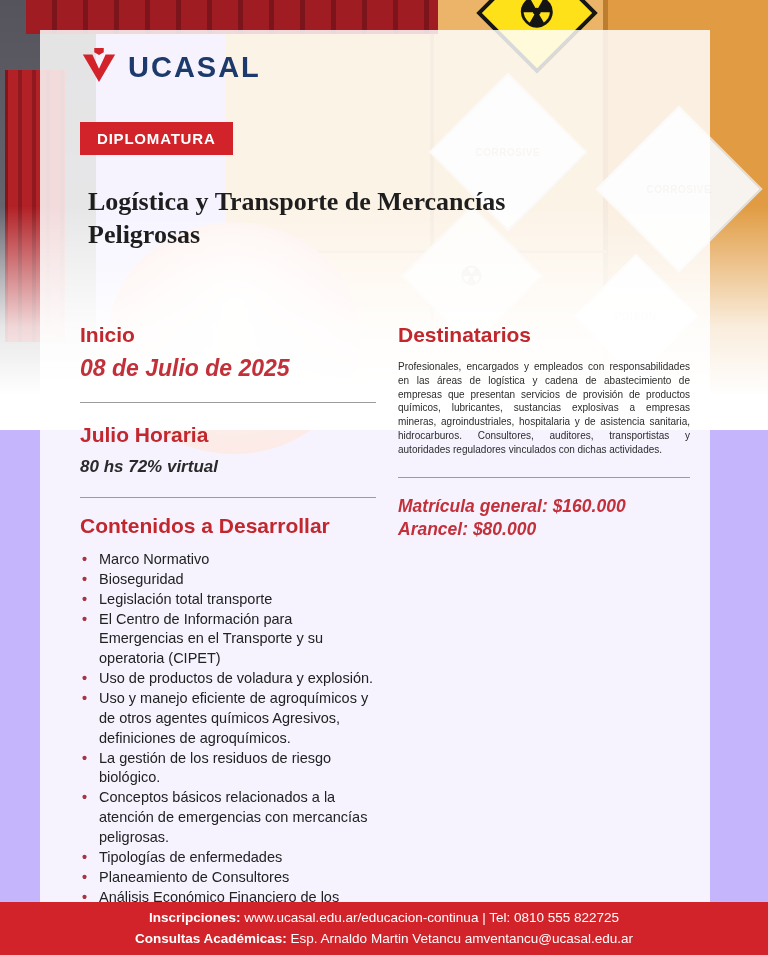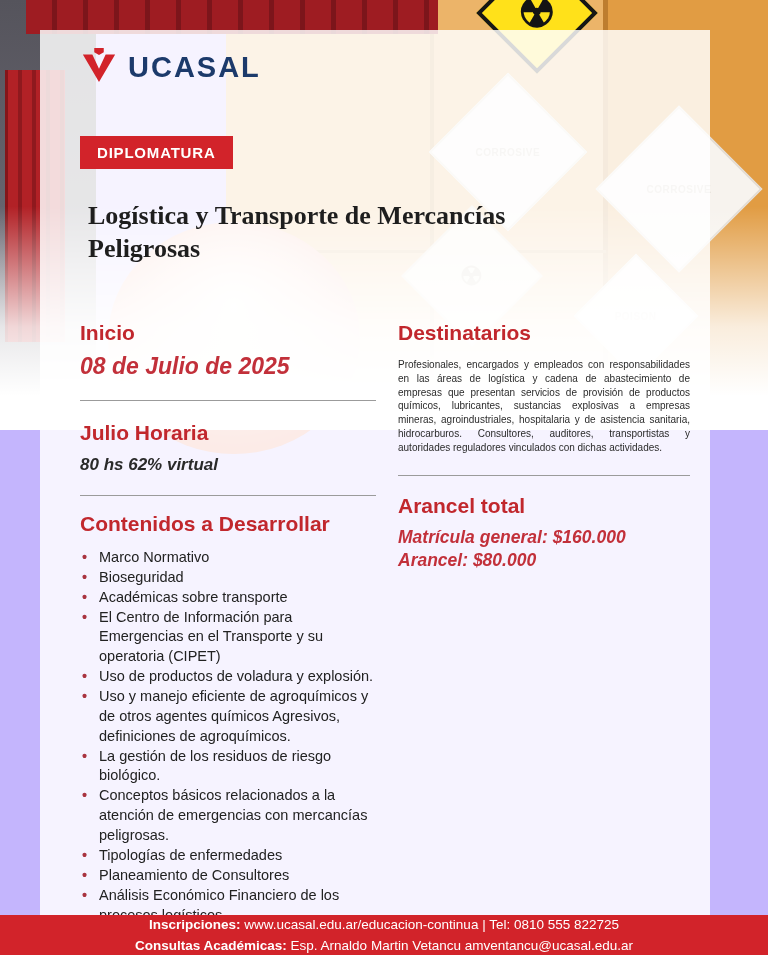--- a/index.html
+++ b/index.html
@@ -66,32 +66,32 @@
     z-index: 1;
   }
   .card-inner { padding: 14px 20px 0 40px; }
 
   .logo-row { display: flex; align-items: center; gap: 10px; margin-top: 2px; }
   .logo-text {
     color: #1c3a6b; font-size: 29px; font-weight: bold; letter-spacing: 2px;
   }
 
   .badge {
-    display: inline-block; margin-top: 48px;
+    display: inline-block; margin-top: 34px;
     background: #d2232a; color: #ffffff;
     font-size: 15px; font-weight: bold; letter-spacing: .8px;
     padding: 8px 17px;
   }
 
   .title {
     margin: 30px 0 0 8px; max-width: 530px;
     font-size: 26px; line-height: 1.27; font-weight: bold; color: #1e1e1e; font-family: Liberation Serif, serif;
   }
 
-  .columns { display: flex; gap: 22px; margin-top: 56px; }
+  .columns { display: flex; gap: 22px; margin-top: 72px; }
   .col-left { flex: 0 0 296px; }
   .col-right { flex: 1; min-width: 0; }
 
   h2 { margin: 0; font-size: 21px; font-weight: bold; color: #c1272d; }
 
   .rule { border: none; border-top: 1px solid #9b9b9b; margin: 20px 0 0 0; }
 
   .date {
     margin: 8px 0 0 0; font-size: 23px; font-style: italic; color: #c2303a; font-weight: bold;
   }
@@ -117,21 +117,21 @@
   }
   .col-right section.arancel { margin-top: 18px; }
   .price {
     margin: 9px 0 0 0; font-size: 17.5px; font-style: italic; font-weight: bold; color: #c2303a;
     line-height: 1.25;
   }
   .price + .price { margin-top: 2px; }
 
   
   .footer {
-    position: absolute; left: 0; right: 0; bottom: 0; height: 40px;
+    position: absolute; left: 0; right: 0; bottom: 0; height: 53px;
     background: #d2232a; z-index: 2;
     display: flex; flex-direction: column; align-items: center; justify-content: center;
     gap: 3px;
   }
   .footer p { margin: 0; color: #ffffff; font-size: 13.5px; line-height: 1.3; }
   .footer strong { font-weight: bold; }
 </style>
 </head>
 <body>
 
@@ -187,50 +187,49 @@
       <div class="columns">
 
         <div class="col col-left">
           <section>
             <h2>Inicio</h2>
             <p class="date">08 de Julio de 2025</p>
           </section>
           <hr class="rule">
           <section class="mid">
             <h2>Julio Horaria</h2>
-            <p class="hours">80 hs 62% virtual</p>
+            <p class="hours">80 hs 72% virtual</p>
           </section>
           <hr class="rule">
           <section class="contenidos">
             <h2>Contenidos a Desarrollar</h2>
             <ul class="topics">
               <li>Marco Normativo</li>
               <li>Bioseguridad</li>
-              <li>Académicas sobre transporte</li>
+              <li>Legislación total transporte</li>
               <li>El Centro de Información para Emergencias en el Transporte y su operatoria (CIPET)</li>
               <li>Uso de productos de voladura y explosión.</li>
               <li>Uso y manejo eficiente de agroquímicos y de otros agentes químicos Agresivos, definiciones de agroquímicos.</li>
               <li>La gestión de los residuos de riesgo biológico.</li>
               <li>Conceptos básicos relacionados a la atención de emergencias con mercancías peligrosas.</li>
               <li>Tipologías de enfermedades</li>
               <li>Planeamiento de Consultores</li>
               <li>Análisis Económico Financiero de los procesos logísticos</li>
             </ul>
           </section>
           <hr class="rule">
         </div>
 
         <div class="col col-right">
           <section>
             <h2>Destinatarios</h2>
             <p class="body-text">Profesionales, encargados y empleados con responsabilidades en las áreas de logística y cadena de abastecimiento de empresas que presentan servicios de provisión de productos químicos, lubricantes, sustancias explosivas a empresas mineras, agroindustriales, hospitalaria y de asistencia sanitaria, hidrocarburos. Consultores, auditores, transportistas y autoridades reguladores vinculados con dichas actividades.</p>
           </section>
           <hr class="rule">
           <section class="arancel">
-            <h2>Arancel total</h2>
             <p class="price">Matrícula general: $160.000</p>
             <p class="price">Arancel: $80.000</p>
           </section>
         </div>
 
       </div>
     </div>
   </div>
 
   <footer class="footer">

